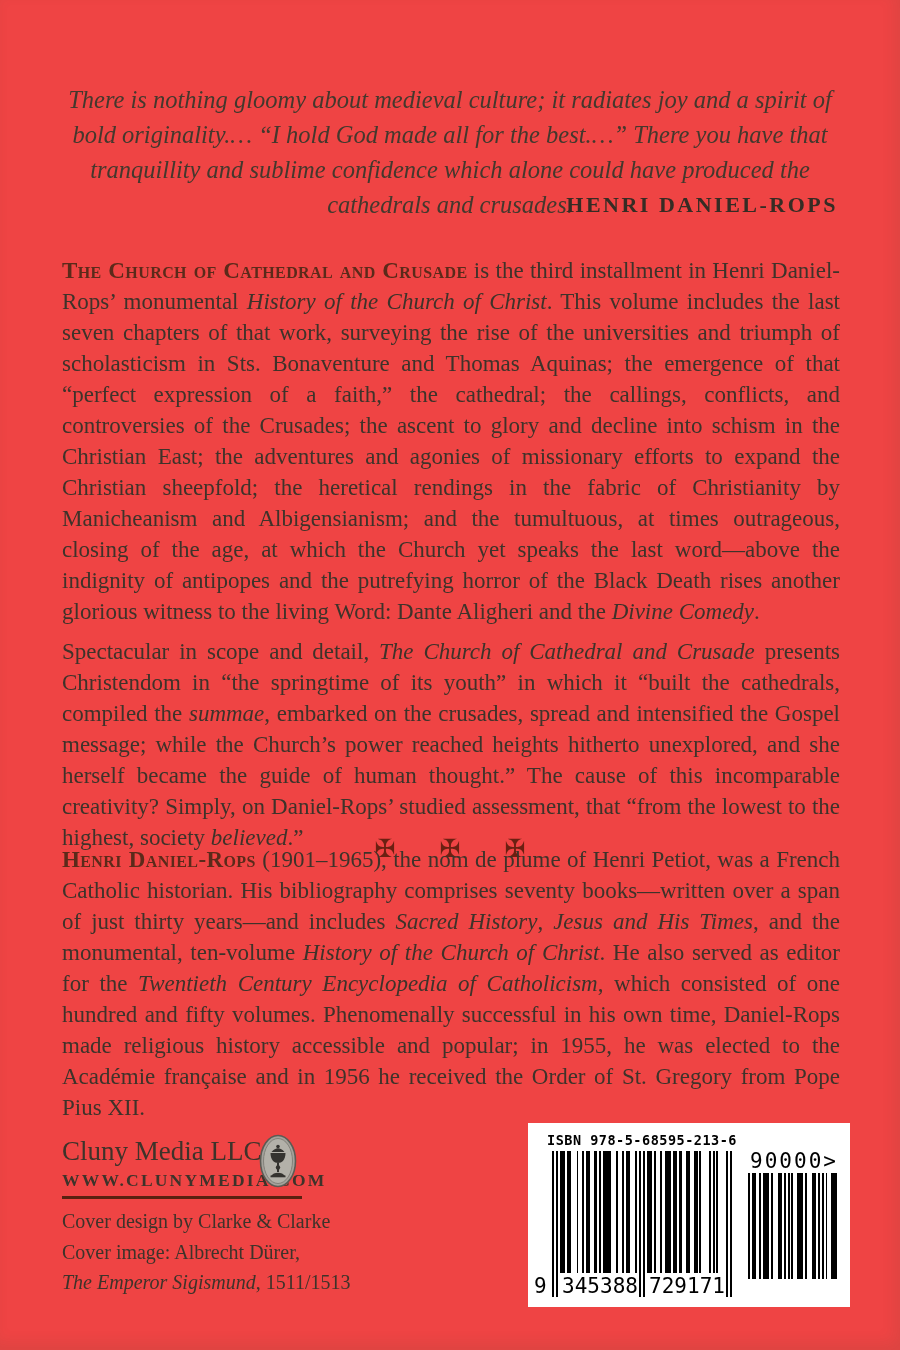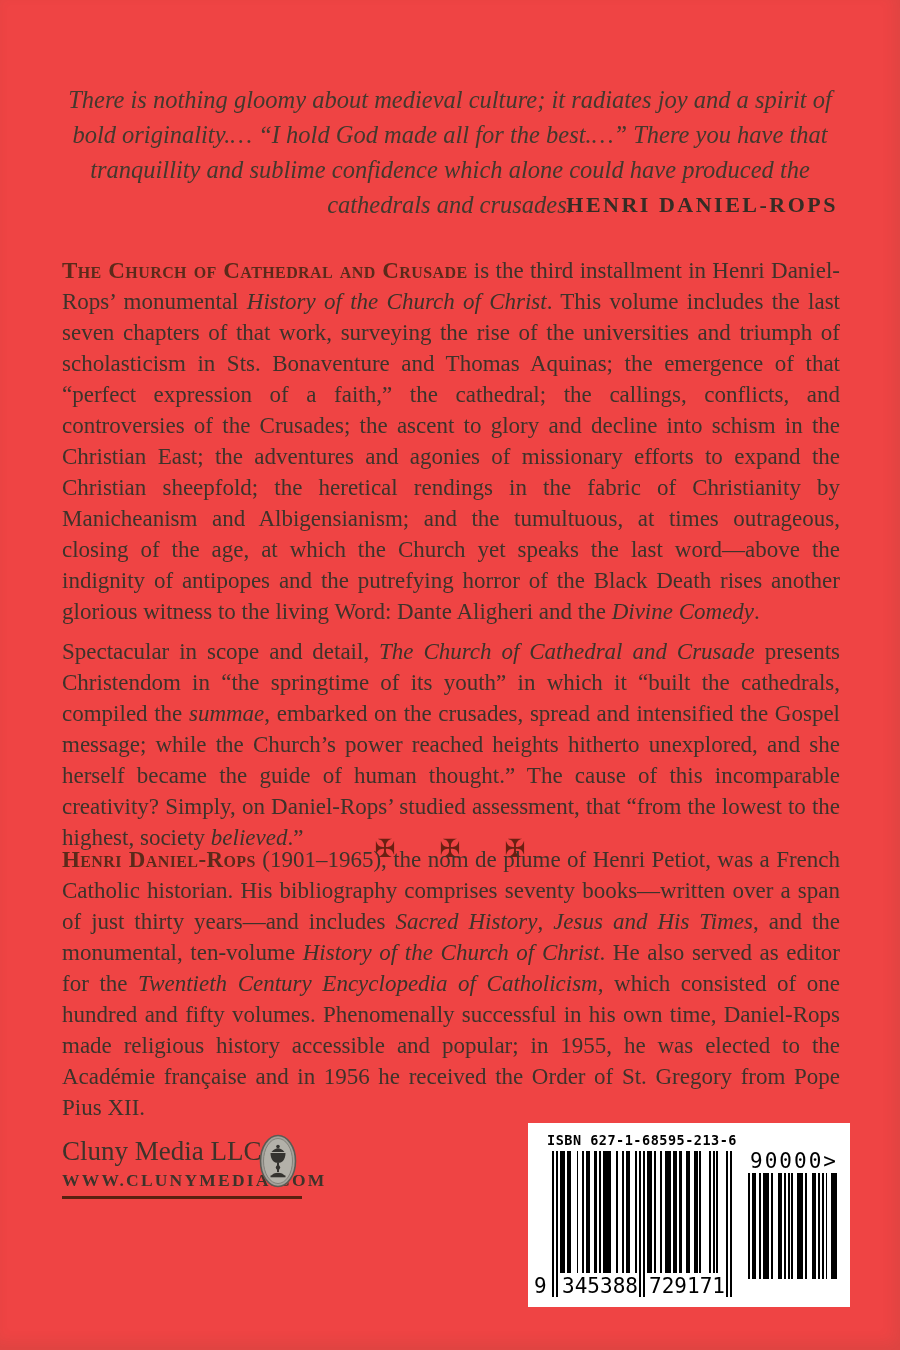--- a/index.html
+++ b/index.html
@@ -102,23 +102,28 @@
     <path d="M12.5 18 q6.5 -7.5 13 0 z" fill="#34332f"></path>
     <path d="M11.5 19 h15 c0 7 -3.8 10 -7.5 10 c-3.7 0 -7.5 -3 -7.5 -10 z" fill="#34332f"></path>
     <rect x="18" y="29" width="2" height="9" fill="#34332f"></rect>
     <circle cx="19" cy="33.5" r="2.2" fill="#34332f"></circle>
     <path d="M12 42 c2.5 -4.5 11.5 -4.5 14 0 z" fill="#34332f"></path>
     <rect x="11.5" y="41.5" width="15" height="1.8" fill="#34332f"></rect>
   </svg>
 
   <div class="rule"></div>
 
+  <div class="credits">
+    <div>Cover design by Clarke &amp; Clarke</div>
+    <div>Cover image: Albrecht Dürer,</div>
+    <div><span class="it">The Emperor Sigismund</span><span>, 1511/1513</span></div>
+  </div>
 
   <div class="bc-box">
-    <div class="bc-isbn">ISBN 627-1-68595-213-6</div>
+    <div class="bc-isbn">ISBN 978-5-68595-213-6</div>
     <div class="bc-main" style="white-space: nowrap; font-size: 0px; line-height: 0;"><span style="display: inline-block; width: 1.9px; height: 146px; vertical-align: top; background: rgb(0, 0, 0);"></span><span style="display: inline-block; width: 1.9px; height: 122px; vertical-align: top;"></span><span style="display: inline-block; width: 1.9px; height: 146px; vertical-align: top; background: rgb(0, 0, 0);"></span><span style="display: inline-block; width: 1.9px; height: 122px; vertical-align: top;"></span><span style="display: inline-block; width: 1.9px; height: 122px; vertical-align: top; background: rgb(0, 0, 0);"></span><span style="display: inline-block; width: 1.9px; height: 122px; vertical-align: top; background: rgb(0, 0, 0);"></span><span style="display: inline-block; width: 1.9px; height: 122px; vertical-align: top; background: rgb(0, 0, 0);"></span><span style="display: inline-block; width: 1.9px; height: 122px; vertical-align: top;"></span><span style="display: inline-block; width: 1.9px; height: 122px; vertical-align: top; background: rgb(0, 0, 0);"></span><span style="display: inline-block; width: 1.9px; height: 122px; vertical-align: top; background: rgb(0, 0, 0);"></span><span style="display: inline-block; width: 1.9px; height: 122px; vertical-align: top;"></span><span style="display: inline-block; width: 1.9px; height: 122px; vertical-align: top;"></span><span style="display: inline-block; width: 1.9px; height: 122px; vertical-align: top;"></span><span style="display: inline-block; width: 1.9px; height: 122px; vertical-align: top; background: rgb(0, 0, 0);"></span><span style="display: inline-block; width: 1.9px; height: 122px; vertical-align: top;"></span><span style="display: inline-block; width: 1.9px; height: 122px; vertical-align: top;"></span><span style="display: inline-block; width: 1.9px; height: 122px; vertical-align: top; background: rgb(0, 0, 0);"></span><span style="display: inline-block; width: 1.9px; height: 122px; vertical-align: top;"></span><span style="display: inline-block; width: 1.9px; height: 122px; vertical-align: top; background: rgb(0, 0, 0);"></span><span style="display: inline-block; width: 1.9px; height: 122px; vertical-align: top; background: rgb(0, 0, 0);"></span><span style="display: inline-block; width: 1.9px; height: 122px; vertical-align: top;"></span><span style="display: inline-block; width: 1.9px; height: 122px; vertical-align: top;"></span><span style="display: inline-block; width: 1.9px; height: 122px; vertical-align: top; background: rgb(0, 0, 0);"></span><span style="display: inline-block; width: 1.9px; height: 122px; vertical-align: top; background: rgb(0, 0, 0);"></span><span style="display: inline-block; width: 1.9px; height: 122px; vertical-align: top;"></span><span style="display: inline-block; width: 1.9px; height: 122px; vertical-align: top; background: rgb(0, 0, 0);"></span><span style="display: inline-block; width: 1.9px; height: 122px; vertical-align: top;"></span><span style="display: inline-block; width: 1.9px; height: 122px; vertical-align: top; background: rgb(0, 0, 0);"></span><span style="display: inline-block; width: 1.9px; height: 122px; vertical-align: top; background: rgb(0, 0, 0);"></span><span style="display: inline-block; width: 1.9px; height: 122px; vertical-align: top; background: rgb(0, 0, 0);"></span><span style="display: inline-block; width: 1.9px; height: 122px; vertical-align: top; background: rgb(0, 0, 0);"></span><span style="display: inline-block; width: 1.9px; height: 122px; vertical-align: top;"></span><span style="display: inline-block; width: 1.9px; height: 122px; vertical-align: top;"></span><span style="display: inline-block; width: 1.9px; height: 122px; vertical-align: top;"></span><span style="display: inline-block; width: 1.9px; height: 122px; vertical-align: top; background: rgb(0, 0, 0);"></span><span style="display: inline-block; width: 1.9px; height: 122px; vertical-align: top;"></span><span style="display: inline-block; width: 1.9px; height: 122px; vertical-align: top;"></span><span style="display: inline-block; width: 1.9px; height: 122px; vertical-align: top; background: rgb(0, 0, 0);"></span><span style="display: inline-block; width: 1.9px; height: 122px; vertical-align: top;"></span><span style="display: inline-block; width: 1.9px; height: 122px; vertical-align: top; background: rgb(0, 0, 0);"></span><span style="display: inline-block; width: 1.9px; height: 122px; vertical-align: top; background: rgb(0, 0, 0);"></span><span style="display: inline-block; width: 1.9px; height: 122px; vertical-align: top;"></span><span style="display: inline-block; width: 1.9px; height: 122px; vertical-align: top;"></span><span style="display: inline-block; width: 1.9px; height: 122px; vertical-align: top;"></span><span style="display: inline-block; width: 1.9px; height: 122px; vertical-align: top; background: rgb(0, 0, 0);"></span><span style="display: inline-block; width: 1.9px; height: 122px; vertical-align: top;"></span><span style="display: inline-block; width: 1.9px; height: 146px; vertical-align: top; background: rgb(0, 0, 0);"></span><span style="display: inline-block; width: 1.9px; height: 122px; vertical-align: top;"></span><span style="display: inline-block; width: 1.9px; height: 146px; vertical-align: top; background: rgb(0, 0, 0);"></span><span style="display: inline-block; width: 1.9px; height: 122px; vertical-align: top;"></span><span style="display: inline-block; width: 1.9px; height: 122px; vertical-align: top; background: rgb(0, 0, 0);"></span><span style="display: inline-block; width: 1.9px; height: 122px; vertical-align: top; background: rgb(0, 0, 0);"></span><span style="display: inline-block; width: 1.9px; height: 122px; vertical-align: top; background: rgb(0, 0, 0);"></span><span style="display: inline-block; width: 1.9px; height: 122px; vertical-align: top;"></span><span style="display: inline-block; width: 1.9px; height: 122px; vertical-align: top; background: rgb(0, 0, 0);"></span><span style="display: inline-block; width: 1.9px; height: 122px; vertical-align: top;"></span><span style="display: inline-block; width: 1.9px; height: 122px; vertical-align: top;"></span><span style="display: inline-block; width: 1.9px; height: 122px; vertical-align: top; background: rgb(0, 0, 0);"></span><span style="display: inline-block; width: 1.9px; height: 122px; vertical-align: top;"></span><span style="display: inline-block; width: 1.9px; height: 122px; vertical-align: top;"></span><span style="display: inline-block; width: 1.9px; height: 122px; vertical-align: top; background: rgb(0, 0, 0);"></span><span style="display: inline-block; width: 1.9px; height: 122px; vertical-align: top; background: rgb(0, 0, 0);"></span><span style="display: inline-block; width: 1.9px; height: 122px; vertical-align: top; background: rgb(0, 0, 0);"></span><span style="display: inline-block; width: 1.9px; height: 122px; vertical-align: top;"></span><span style="display: inline-block; width: 1.9px; height: 122px; vertical-align: top; background: rgb(0, 0, 0);"></span><span style="display: inline-block; width: 1.9px; height: 122px; vertical-align: top; background: rgb(0, 0, 0);"></span><span style="display: inline-block; width: 1.9px; height: 122px; vertical-align: top;"></span><span style="display: inline-block; width: 1.9px; height: 122px; vertical-align: top; background: rgb(0, 0, 0);"></span><span style="display: inline-block; width: 1.9px; height: 122px; vertical-align: top; background: rgb(0, 0, 0);"></span><span style="display: inline-block; width: 1.9px; height: 122px; vertical-align: top;"></span><span style="display: inline-block; width: 1.9px; height: 122px; vertical-align: top;"></span><span style="display: inline-block; width: 1.9px; height: 122px; vertical-align: top; background: rgb(0, 0, 0);"></span><span style="display: inline-block; width: 1.9px; height: 122px; vertical-align: top; background: rgb(0, 0, 0);"></span><span style="display: inline-block; width: 1.9px; height: 122px; vertical-align: top;"></span><span style="display: inline-block; width: 1.9px; height: 122px; vertical-align: top;"></span><span style="display: inline-block; width: 1.9px; height: 122px; vertical-align: top; background: rgb(0, 0, 0);"></span><span style="display: inline-block; width: 1.9px; height: 122px; vertical-align: top; background: rgb(0, 0, 0);"></span><span style="display: inline-block; width: 1.9px; height: 122px; vertical-align: top;"></span><span style="display: inline-block; width: 1.9px; height: 122px; vertical-align: top; background: rgb(0, 0, 0);"></span><span style="display: inline-block; width: 1.9px; height: 122px; vertical-align: top;"></span><span style="display: inline-block; width: 1.9px; height: 122px; vertical-align: top;"></span><span style="display: inline-block; width: 1.9px; height: 122px; vertical-align: top;"></span><span style="display: inline-block; width: 1.9px; height: 122px; vertical-align: top;"></span><span style="display: inline-block; width: 1.9px; height: 122px; vertical-align: top; background: rgb(0, 0, 0);"></span><span style="display: inline-block; width: 1.9px; height: 122px; vertical-align: top;"></span><span style="display: inline-block; width: 1.9px; height: 122px; vertical-align: top; background: rgb(0, 0, 0);"></span><span style="display: inline-block; width: 1.9px; height: 122px; vertical-align: top;"></span><span style="display: inline-block; width: 1.9px; height: 122px; vertical-align: top; background: rgb(0, 0, 0);"></span><span style="display: inline-block; width: 1.9px; height: 122px; vertical-align: top;"></span><span style="display: inline-block; width: 1.9px; height: 122px; vertical-align: top;"></span><span style="display: inline-block; width: 1.9px; height: 122px; vertical-align: top;"></span><span style="display: inline-block; width: 1.9px; height: 122px; vertical-align: top;"></span><span style="display: inline-block; width: 1.9px; height: 146px; vertical-align: top; background: rgb(0, 0, 0);"></span><span style="display: inline-block; width: 1.9px; height: 122px; vertical-align: top;"></span><span style="display: inline-block; width: 1.9px; height: 146px; vertical-align: top; background: rgb(0, 0, 0);"></span></div>
     <div class="bc-digits bc-d-lead">9</div>
     <div class="bc-digits bc-d-g1">345388</div>
     <div class="bc-digits bc-d-g2">729171</div>
     <div class="bc-supp-val">90000&gt;</div>
     <div class="bc-supp" style="white-space: nowrap; font-size: 0px; line-height: 0;"><span style="display: inline-block; width: 1.9px; height: 106px; vertical-align: top; background: rgb(0, 0, 0);"></span><span style="display: inline-block; width: 1.9px; height: 106px; vertical-align: top;"></span><span style="display: inline-block; width: 1.9px; height: 106px; vertical-align: top; background: rgb(0, 0, 0);"></span><span style="display: inline-block; width: 1.9px; height: 106px; vertical-align: top; background: rgb(0, 0, 0);"></span><span style="display: inline-block; width: 1.9px; height: 106px; vertical-align: top;"></span><span style="display: inline-block; width: 1.9px; height: 106px; vertical-align: top;"></span><span style="display: inline-block; width: 1.9px; height: 106px; vertical-align: top; background: rgb(0, 0, 0);"></span><span style="display: inline-block; width: 1.9px; height: 106px; vertical-align: top;"></span><span style="display: inline-block; width: 1.9px; height: 106px; vertical-align: top; background: rgb(0, 0, 0);"></span><span style="display: inline-block; width: 1.9px; height: 106px; vertical-align: top; background: rgb(0, 0, 0);"></span><span style="display: inline-block; width: 1.9px; height: 106px; vertical-align: top; background: rgb(0, 0, 0);"></span><span style="display: inline-block; width: 1.9px; height: 106px; vertical-align: top;"></span><span style="display: inline-block; width: 1.9px; height: 106px; vertical-align: top; background: rgb(0, 0, 0);"></span><span style="display: inline-block; width: 1.9px; height: 106px; vertical-align: top;"></span><span style="display: inline-block; width: 1.9px; height: 106px; vertical-align: top;"></span><span style="display: inline-block; width: 1.9px; height: 106px; vertical-align: top;"></span><span style="display: inline-block; width: 1.9px; height: 106px; vertical-align: top; background: rgb(0, 0, 0);"></span><span style="display: inline-block; width: 1.9px; height: 106px; vertical-align: top; background: rgb(0, 0, 0);"></span><span style="display: inline-block; width: 1.9px; height: 106px; vertical-align: top;"></span><span style="display: inline-block; width: 1.9px; height: 106px; vertical-align: top; background: rgb(0, 0, 0);"></span><span style="display: inline-block; width: 1.9px; height: 106px; vertical-align: top;"></span><span style="display: inline-block; width: 1.9px; height: 106px; vertical-align: top; background: rgb(0, 0, 0);"></span><span style="display: inline-block; width: 1.9px; height: 106px; vertical-align: top;"></span><span style="display: inline-block; width: 1.9px; height: 106px; vertical-align: top; background: rgb(0, 0, 0);"></span><span style="display: inline-block; width: 1.9px; height: 106px; vertical-align: top;"></span><span style="display: inline-block; width: 1.9px; height: 106px; vertical-align: top;"></span><span style="display: inline-block; width: 1.9px; height: 106px; vertical-align: top; background: rgb(0, 0, 0);"></span><span style="display: inline-block; width: 1.9px; height: 106px; vertical-align: top; background: rgb(0, 0, 0);"></span><span style="display: inline-block; width: 1.9px; height: 106px; vertical-align: top; background: rgb(0, 0, 0);"></span><span style="display: inline-block; width: 1.9px; height: 106px; vertical-align: top;"></span><span style="display: inline-block; width: 1.9px; height: 106px; vertical-align: top; background: rgb(0, 0, 0);"></span><span style="display: inline-block; width: 1.9px; height: 106px; vertical-align: top;"></span><span style="display: inline-block; width: 1.9px; height: 106px; vertical-align: top;"></span><span style="display: inline-block; width: 1.9px; height: 106px; vertical-align: top;"></span><span style="display: inline-block; width: 1.9px; height: 106px; vertical-align: top; background: rgb(0, 0, 0);"></span><span style="display: inline-block; width: 1.9px; height: 106px; vertical-align: top; background: rgb(0, 0, 0);"></span><span style="display: inline-block; width: 1.9px; height: 106px; vertical-align: top;"></span><span style="display: inline-block; width: 1.9px; height: 106px; vertical-align: top; background: rgb(0, 0, 0);"></span><span style="display: inline-block; width: 1.9px; height: 106px; vertical-align: top;"></span><span style="display: inline-block; width: 1.9px; height: 106px; vertical-align: top; background: rgb(0, 0, 0);"></span><span style="display: inline-block; width: 1.9px; height: 106px; vertical-align: top;"></span><span style="display: inline-block; width: 1.9px; height: 106px; vertical-align: top; background: rgb(0, 0, 0);"></span><span style="display: inline-block; width: 1.9px; height: 106px; vertical-align: top;"></span><span style="display: inline-block; width: 1.9px; height: 106px; vertical-align: top;"></span><span style="display: inline-block; width: 1.9px; height: 106px; vertical-align: top; background: rgb(0, 0, 0);"></span><span style="display: inline-block; width: 1.9px; height: 106px; vertical-align: top; background: rgb(0, 0, 0);"></span><span style="display: inline-block; width: 1.9px; height: 106px; vertical-align: top; background: rgb(0, 0, 0);"></span></div>
   </div>
 
 </div>
 

